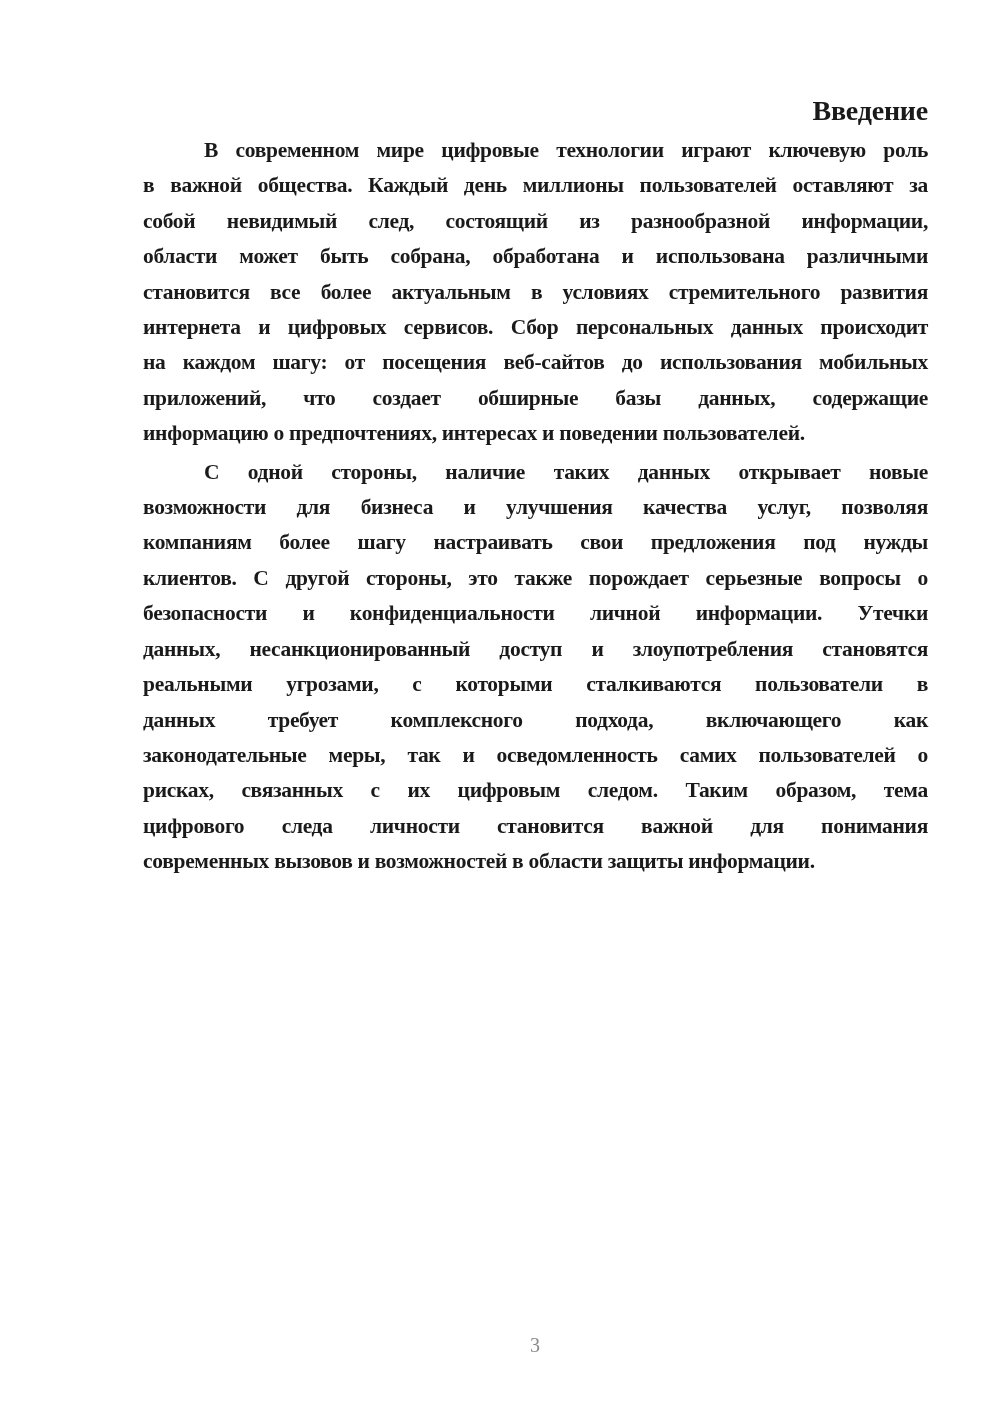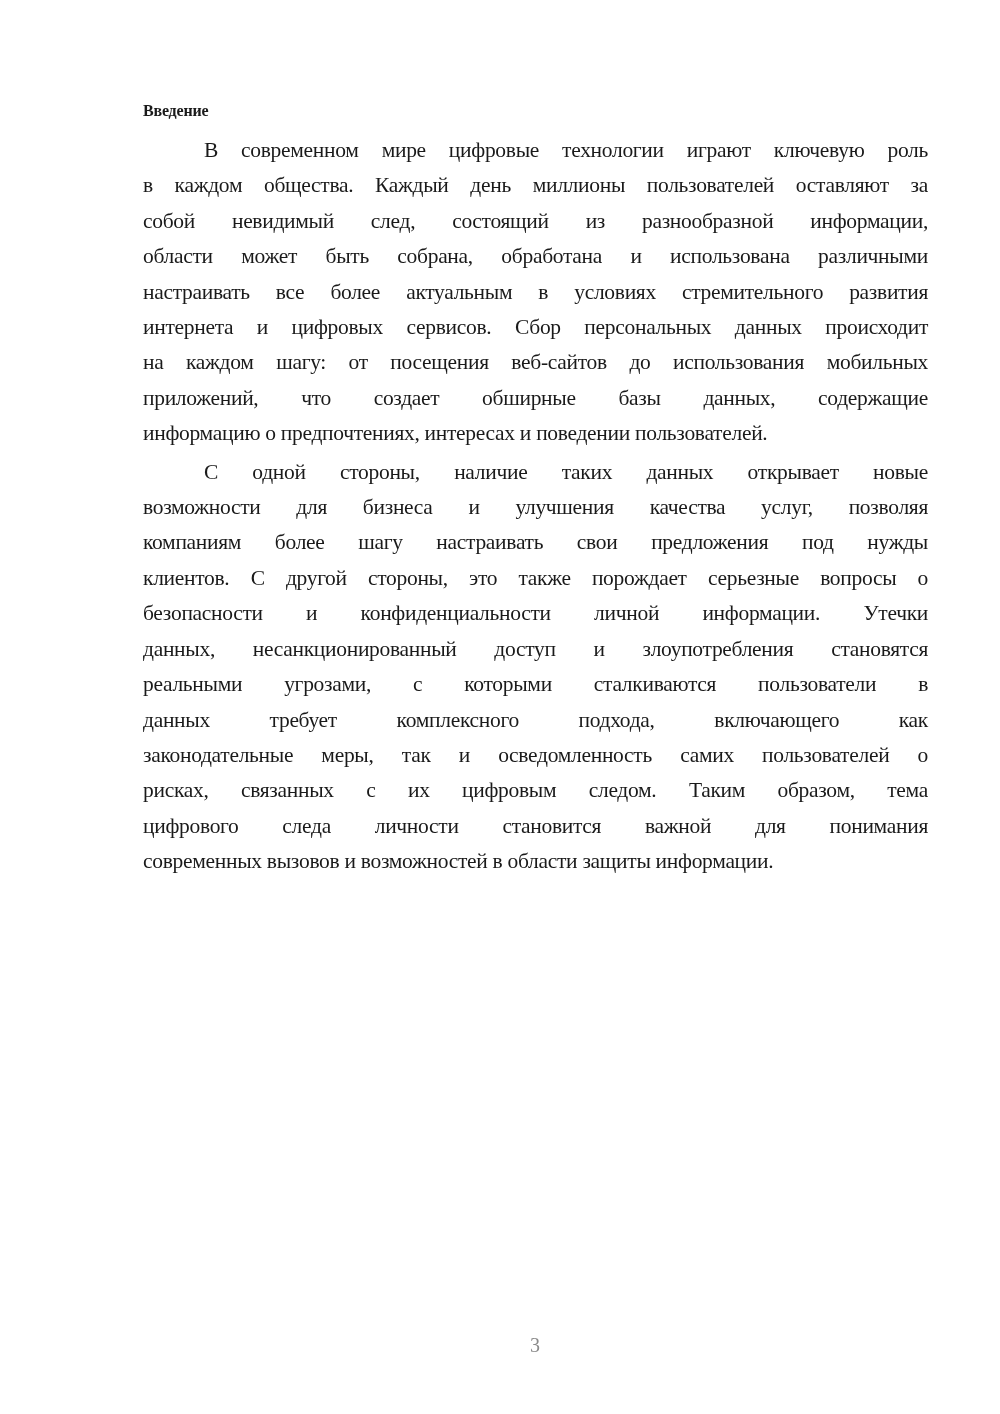--- a/index.html
+++ b/index.html
@@ -22,23 +22,23 @@
       height: 1414px;
       background: #ffffff;
     }
     .content {
       position: absolute;
       left: 143px;
       top: 93px;
       width: 785px;
     }
     .title {
-      text-align: left;
+      text-align: right;
       font-weight: bold;
-      font-size: 16px;
+      font-size: 28px;
       line-height: 36px;
       margin: 0 0 4px 0;
       padding-left: 0;
       letter-spacing: -0.2px;
     }
     .line {
       display: block;
       text-align: justify;
       text-align-last: justify;
       white-space: nowrap;
@@ -46,20 +46,21 @@
     .line.last {
       text-align-last: left;
     }
     .line.first {
       padding-left: 61px;
     }
     .para-lines {
       font-size: 21.5px;
       line-height: 35.4px;
       letter-spacing: -0.3px;
+      font-weight: bold;
     }
     .para-lines + .para-lines {
       margin-top: 3px;
     }
     .page-number {
       position: absolute;
       top: 1334px;
       left: 520px;
       width: 30px;
       text-align: center;
@@ -70,24 +71,24 @@
   </style>
 </head>
 <body>
 
 <div class="page">
   <div class="content">
     <h1 class="title">Введение</h1>
 
     <div class="para-lines">
       <span class="line first">В современном мире цифровые технологии играют ключевую роль</span>
-      <span class="line">в каждом общества. Каждый день миллионы пользователей оставляют за</span>
+      <span class="line">в важной общества. Каждый день миллионы пользователей оставляют за</span>
       <span class="line">собой невидимый след, состоящий из разнообразной информации,</span>
       <span class="line">области может быть собрана, обработана и использована различными</span>
-      <span class="line">настраивать все более актуальным в условиях стремительного развития</span>
+      <span class="line">становится все более актуальным в условиях стремительного развития</span>
       <span class="line">интернета и цифровых сервисов. Сбор персональных данных происходит</span>
       <span class="line">на каждом шагу: от посещения веб-сайтов до использования мобильных</span>
       <span class="line">приложений, что создает обширные базы данных, содержащие</span>
       <span class="line last">информацию о предпочтениях, интересах и поведении пользователей.</span>
     </div>
 
     <div class="para-lines">
       <span class="line first">С одной стороны, наличие таких данных открывает новые</span>
       <span class="line">возможности для бизнеса и улучшения качества услуг, позволяя</span>
       <span class="line">компаниям более шагу настраивать свои предложения под нужды</span>

